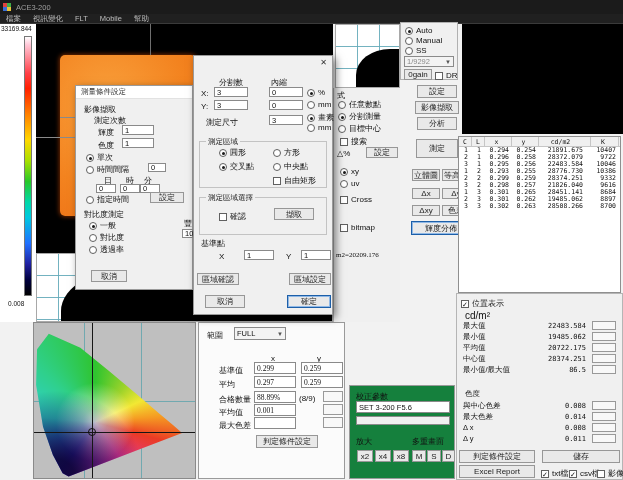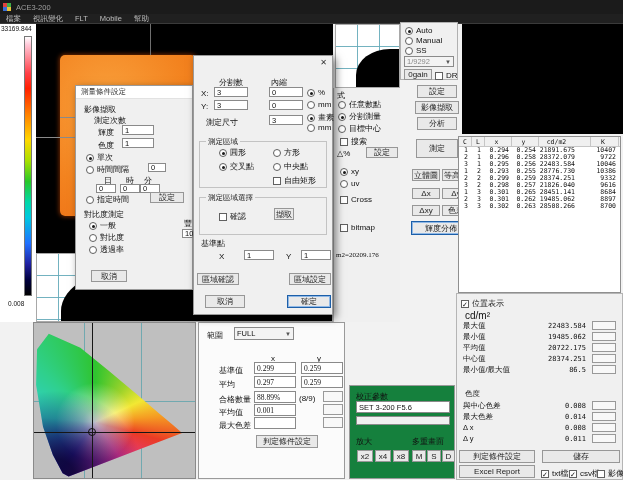--- a/index.html
+++ b/index.html
@@ -52,21 +52,21 @@
 .strip{position:absolute;left:333px;top:88px;width:67px;height:234px;background:#f0f0f0;border-left:1px solid #b5b5b5}
 
 .cappanel{position:absolute;left:400px;top:22px;width:58px;height:58px;background:#f0f0f0;border:1px solid #b0b0b0}
 
 .tbl{position:absolute;left:458px;top:136px;width:163px;height:157px;background:#fff;border:1px solid #8f8f8f;font-family:"DejaVu Sans Mono",monospace;font-size:6.5px}
 .tbl .hd{display:flex;height:10px;background:#f0f0f0;border-bottom:1px solid #c6c6c6;align-items:center}
 .tbl .hd span{border-right:1px solid #c6c6c6;height:100%;display:flex;align-items:center;justify-content:center}
 .tbl .tr{display:flex;height:7px;line-height:7px}
 .c1{width:13px;text-align:center}.c2{width:13px;text-align:center}
 .c3{width:27px;text-align:right;padding-right:3px}.c4{width:27px;text-align:right;padding-right:3px}
-.c5{width:52px;text-align:right;padding-right:16px}.c6{width:28px;text-align:right;padding-right:3px}
+.c5{width:52px;text-align:right;padding-right:8px}.c6{width:28px;text-align:right;padding-right:3px}
 .tr .c1,.tr .c2{text-align:right;padding-right:4px}
 
 .stats{position:absolute;left:456px;top:293px;width:167px;height:187px;background:#f0f0f0;border:1px solid #b5b5b5}
 .srow{position:absolute;left:6px;width:153px;height:9px;display:flex;align-items:center;font-size:7.5px}
 .srow .sl{flex:0 0 72px;white-space:nowrap}
 .srow .sv{flex:1;text-align:right;font-family:"DejaVu Sans Mono",monospace;font-size:7px}
 .srow .sbox{flex:0 0 24px;height:9px;border:1px solid #999;background:#f8f8f8;margin-left:6px}
 
 .rangepanel{position:absolute;left:198px;top:322px;width:147px;height:157px;background:#fbfbfb;border:1px solid #9a9a9a}
 .calibpanel{position:absolute;left:349px;top:385px;width:106px;height:94px;background:#15803d;border:1px solid #9a9a9a}
@@ -362,21 +362,21 @@
     <div class="white"></div>
     <div class="shade"></div>
   </div>
   <div class="cross-v" style="left:58px"></div>
   <div class="cross-h" style="top:109px"></div>
   <div class="marker" style="left:54px;top:105px"></div>
 </div>
 
 <div class="rangepanel">
   <span class="lbl" style="left:8px;top:7px">範圍</span>
-  <div class="dd" style="left:35px;top:4px;width:60px;height:13px">
+  <div class="dd" style="left:35px;top:4px;width:52px;height:13px">
       <span>FULL</span>
       <span class="arr">▼</span>
     </div>
   <span class="lbl" style="left:72px;top:31px">x</span>
   <span class="lbl" style="left:118px;top:31px">y</span>
   <span class="lbl" style="left:20px;top:42px">基準值</span>
   <div class="field mono" style="left:55px;top:39px;width:42px;height:12px">0.299</div>
   <div class="field mono" style="left:102px;top:39px;width:42px;height:12px">0.259</div>
   <span class="lbl" style="left:20px;top:56px">平均</span>
   <div class="field mono" style="left:55px;top:53px;width:42px;height:12px">0.297</div>
@@ -505,21 +505,21 @@
   <span class="chk" style="left:79px;top:119px">
       <span class="box"></span>
       <span>自由矩形</span>
     </span>
   <div class="grp" style="left:5px;top:141px;width:128px;height:38px"></div>
   <span class="grp-label" style="left:12px;top:137px">測定區域選擇</span>
   <span class="chk" style="left:25px;top:155px">
       <span class="box"></span>
       <span>確認</span>
     </span>
-  <div class="btn" style="left:80px;top:152px;width:20px;height:12px">擷取</div>
+  <div class="btn" style="left:80px;top:152px;width:40px;height:12px">擷取</div>
   <span class="lbl" style="left:7px;top:182px">基準點</span>
   <span class="lbl" style="left:25px;top:196px">X</span>
   <div class="field" style="left:50px;top:194px;width:30px;height:10px">1</div>
   <span class="lbl" style="left:92px;top:196px">Y</span>
   <div class="field" style="left:107px;top:194px;width:30px;height:10px">1</div>
   <div class="btn" style="left:3px;top:217px;width:42px;height:12px">區域確認</div>
   <div class="btn" style="left:95px;top:217px;width:42px;height:12px">區域設定</div>
   <div class="btn" style="left:11px;top:239px;width:40px;height:13px">取消</div>
   <div class="btn primary" style="left:93px;top:239px;width:44px;height:13px">確定</div>
 </div>

